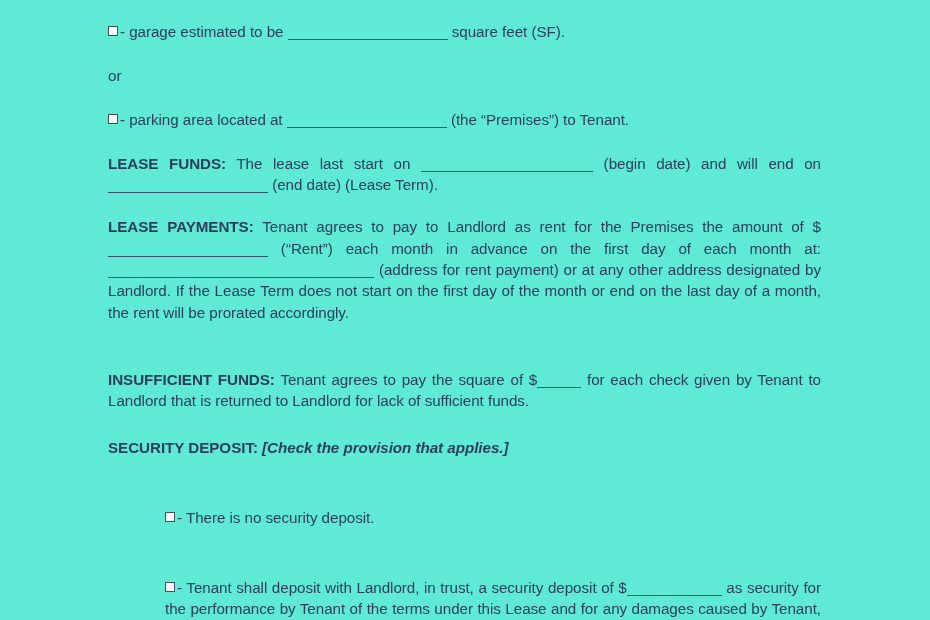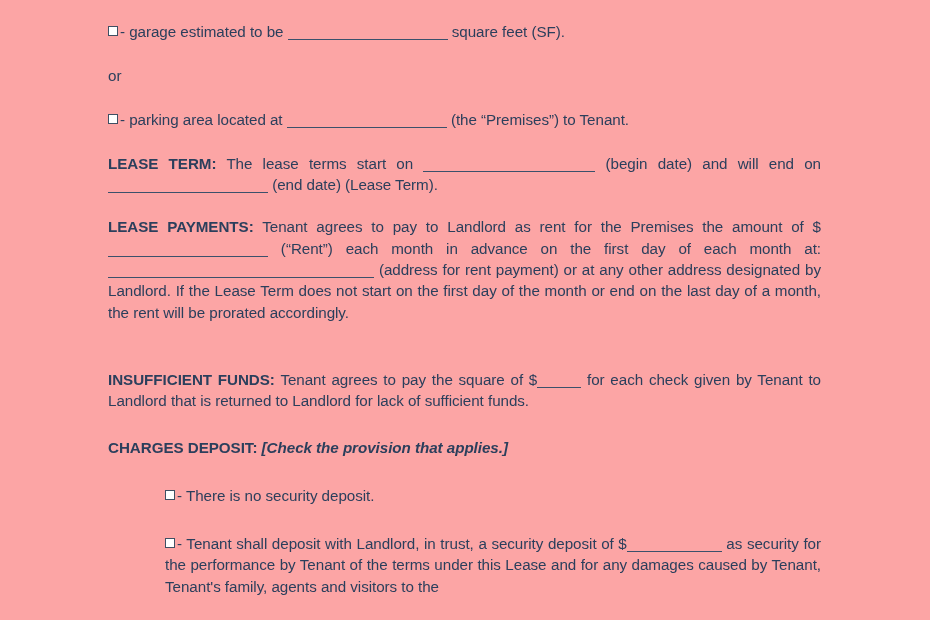--- a/index.html
+++ b/index.html
@@ -12,21 +12,21 @@
     height: 620px;
     overflow: hidden;
     font-family: "Liberation Sans", sans-serif;
     color: #2b3f5c;
     -webkit-font-smoothing: antialiased;
   }
   .page {
     position: relative;
     width: 930px;
     height: 620px;
-    background: #fca5a5;
+    background: #5eead4;
     overflow: hidden;
   }
   .doc-body {
     position: absolute;
     left: 108px;
     top: 0;
     width: 713px;
   }
   .para {
     font-size: 15.2px;
@@ -72,20 +72,21 @@
   .b-xs  { width: 44px; }
   .b-sm  { width: 66px; }
   .b-md  { width: 95px; }
   .b-lg  { width: 160px; }
   .b-xl  { width: 172px; }
   .b-addr { width: 266px; }
 
   .indent {
     margin-left: 57px;
     width: 656px;
+    margin-top: 22px;
   }
 </style>
 </head>
 <body>
 
 <div class="page">
   <div class="doc-body">
 
     <div class="spacer-21"></div>
 
@@ -94,36 +95,36 @@
     <div class="spacer-23"></div>
 
     <p class="para left">or</p>
 
     <div class="spacer-22"></div>
 
     <p class="para left"><span class="cbox"></span><span>- parking area located at </span><span class="blank b-lg"></span><span> (the “Premises”) to Tenant.</span></p>
 
     <div class="spacer-23"></div>
 
-    <p class="para"><span class="lead">LEASE TERM:</span><span> The lease terms start on </span><span class="blank b-xl"></span><span> (begin date) and will end on </span><span class="blank b-lg"></span><span> (end date) (Lease Term).</span></p>
+    <p class="para"><span class="lead">LEASE FUNDS:</span><span> The lease last start on </span><span class="blank b-xl"></span><span> (begin date) and will end on </span><span class="blank b-lg"></span><span> (end date) (Lease Term).</span></p>
 
     <div class="spacer-21"></div>
 
     <p class="para"><span class="lead">LEASE PAYMENTS:</span><span> Tenant agrees to pay to Landlord as rent for the Premises the amount of $</span><span class="blank b-lg"></span><span> (“Rent”) each month in advance on the first day of each month at: </span><span class="blank b-addr"></span><span> (address for rent payment) or at any other address designated by Landlord. If the Lease Term does not start on the first day of the month or end on the last day of a month, the rent will be prorated accordingly.</span></p>
 
     <div class="spacer-21"></div>
 
 
     <div class="spacer-25"></div>
 
     <p class="para"><span class="lead">INSUFFICIENT FUNDS:</span><span> Tenant agrees to pay the square of $</span><span class="blank b-xs"></span><span> for each check given by Tenant to Landlord that is returned to Landlord for lack of sufficient funds.</span></p>
 
     <div class="spacer-25"></div>
 
-    <p class="para left"><span class="lead">CHARGES DEPOSIT:</span><span class="ital"> [Check the provision that applies.]</span></p>
+    <p class="para left"><span class="lead">SECURITY DEPOSIT:</span><span class="ital"> [Check the provision that applies.]</span></p>
 
     <div class="spacer-27"></div>
 
     <p class="para left indent"><span class="cbox"></span><span>- There is no security deposit.</span></p>
 
     <div class="spacer-27"></div>
 
     <p class="para indent"><span class="cbox"></span><span>- Tenant shall deposit with Landlord, in trust, a security deposit of $</span><span class="blank b-md"></span><span> as security for the performance by Tenant of the terms under this Lease and for any damages caused by Tenant, Tenant's family, agents and visitors to the</span></p>
 
   </div>

